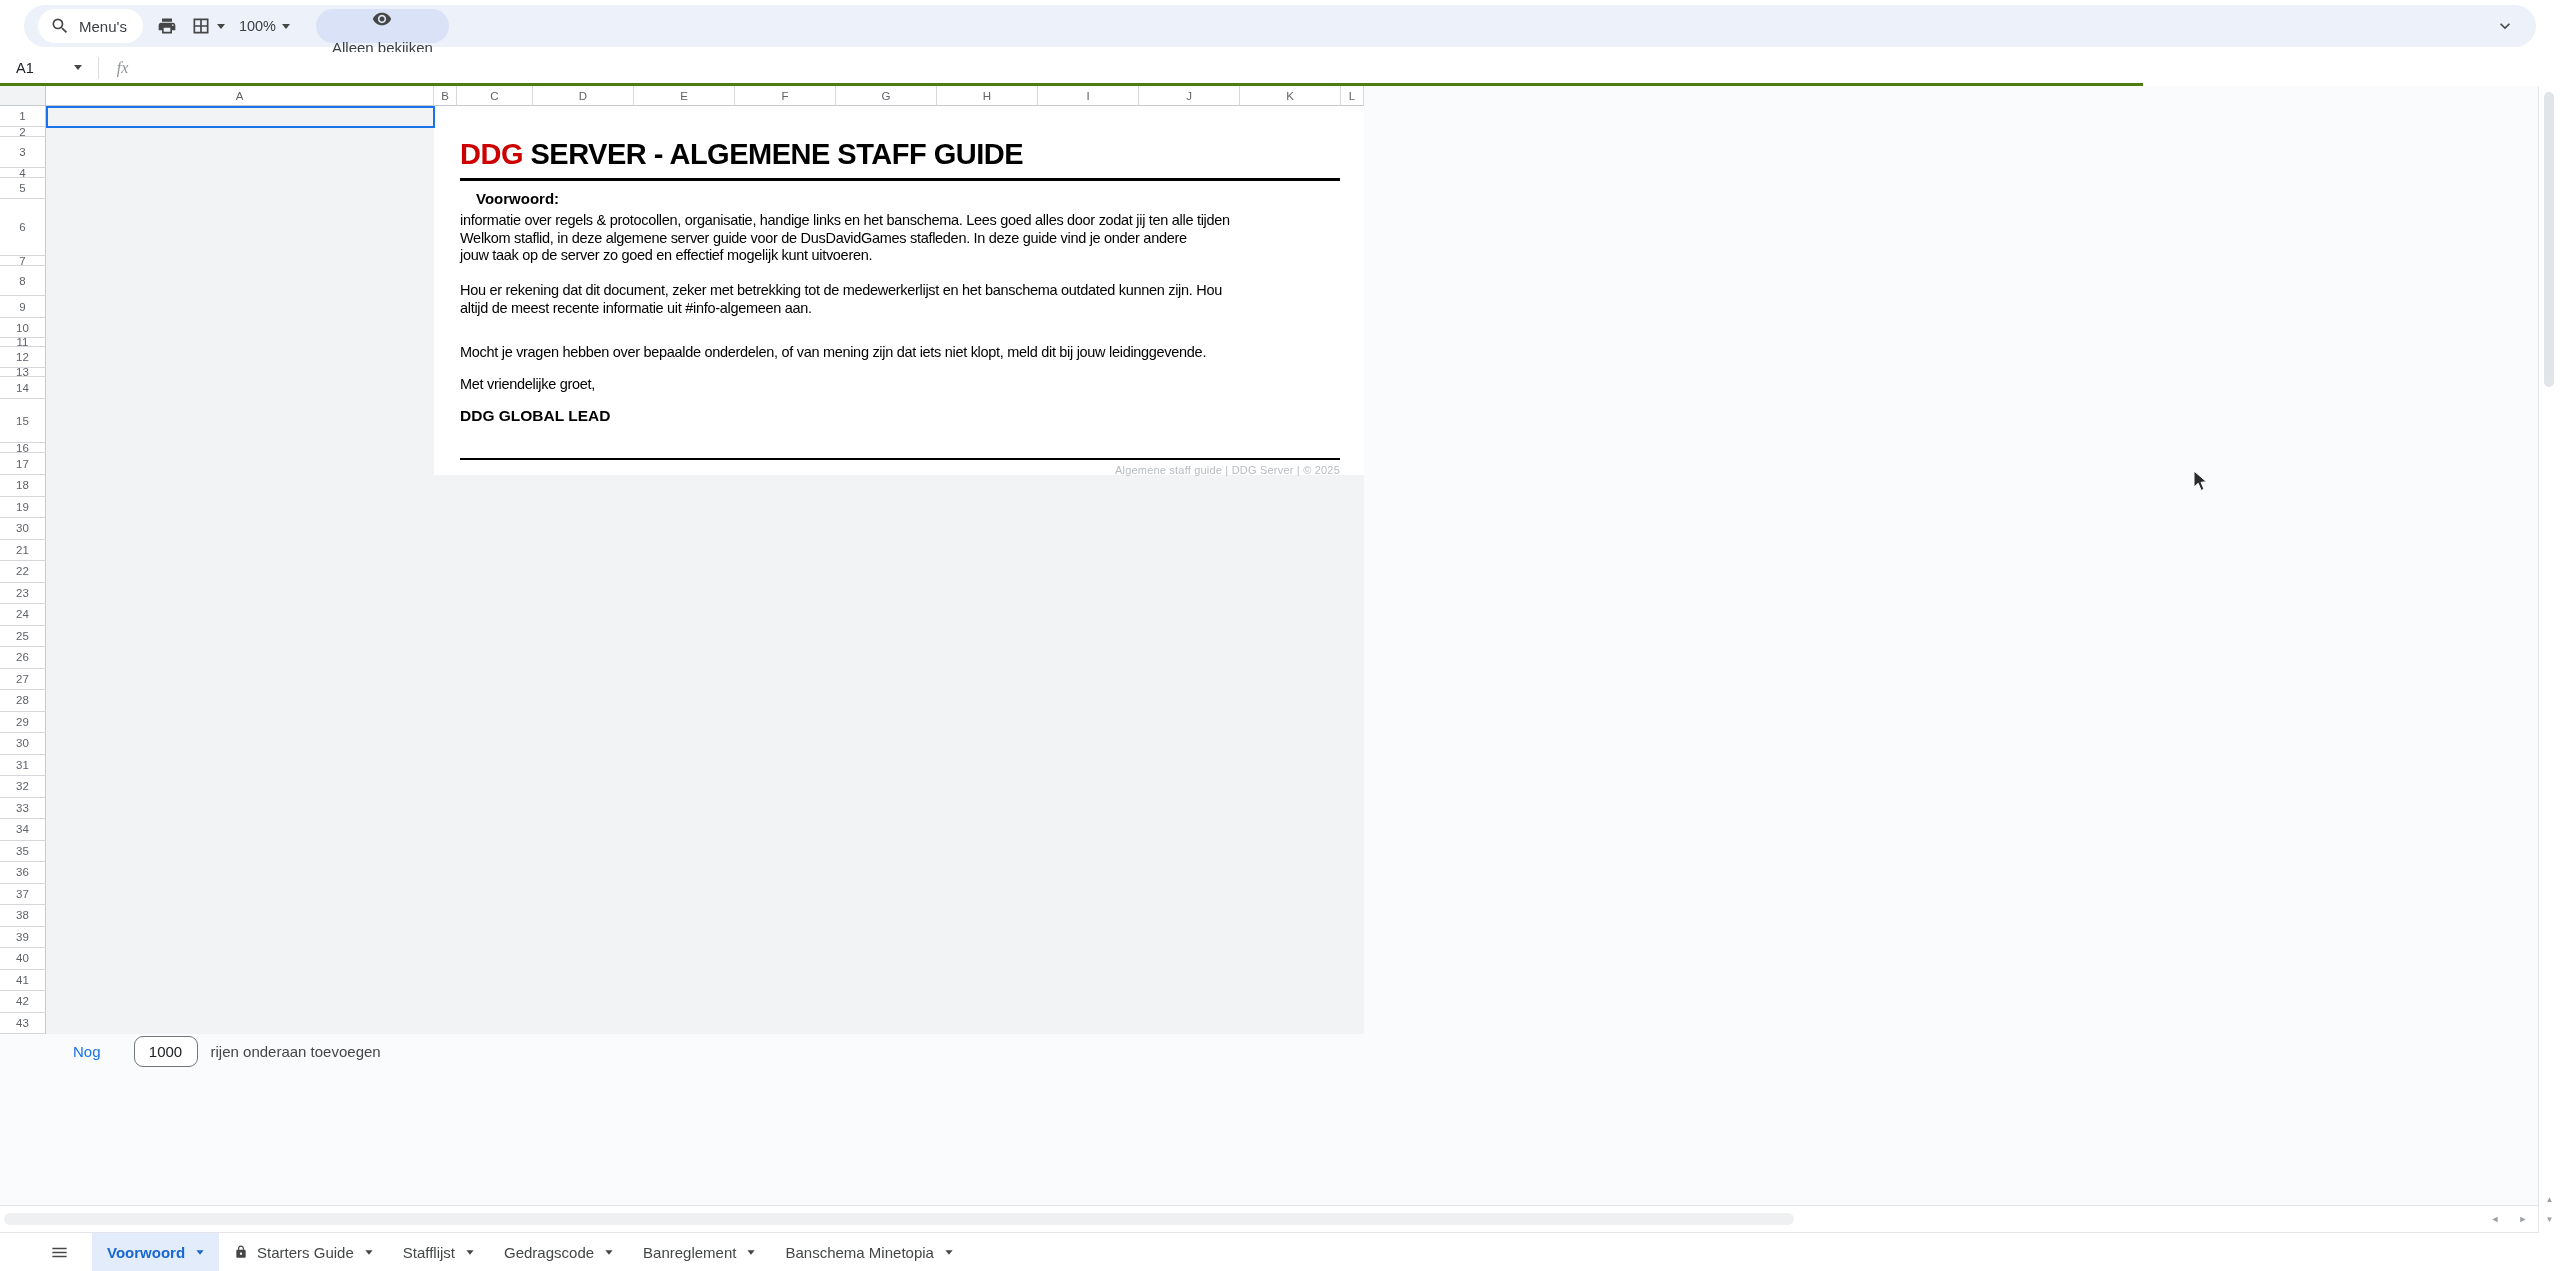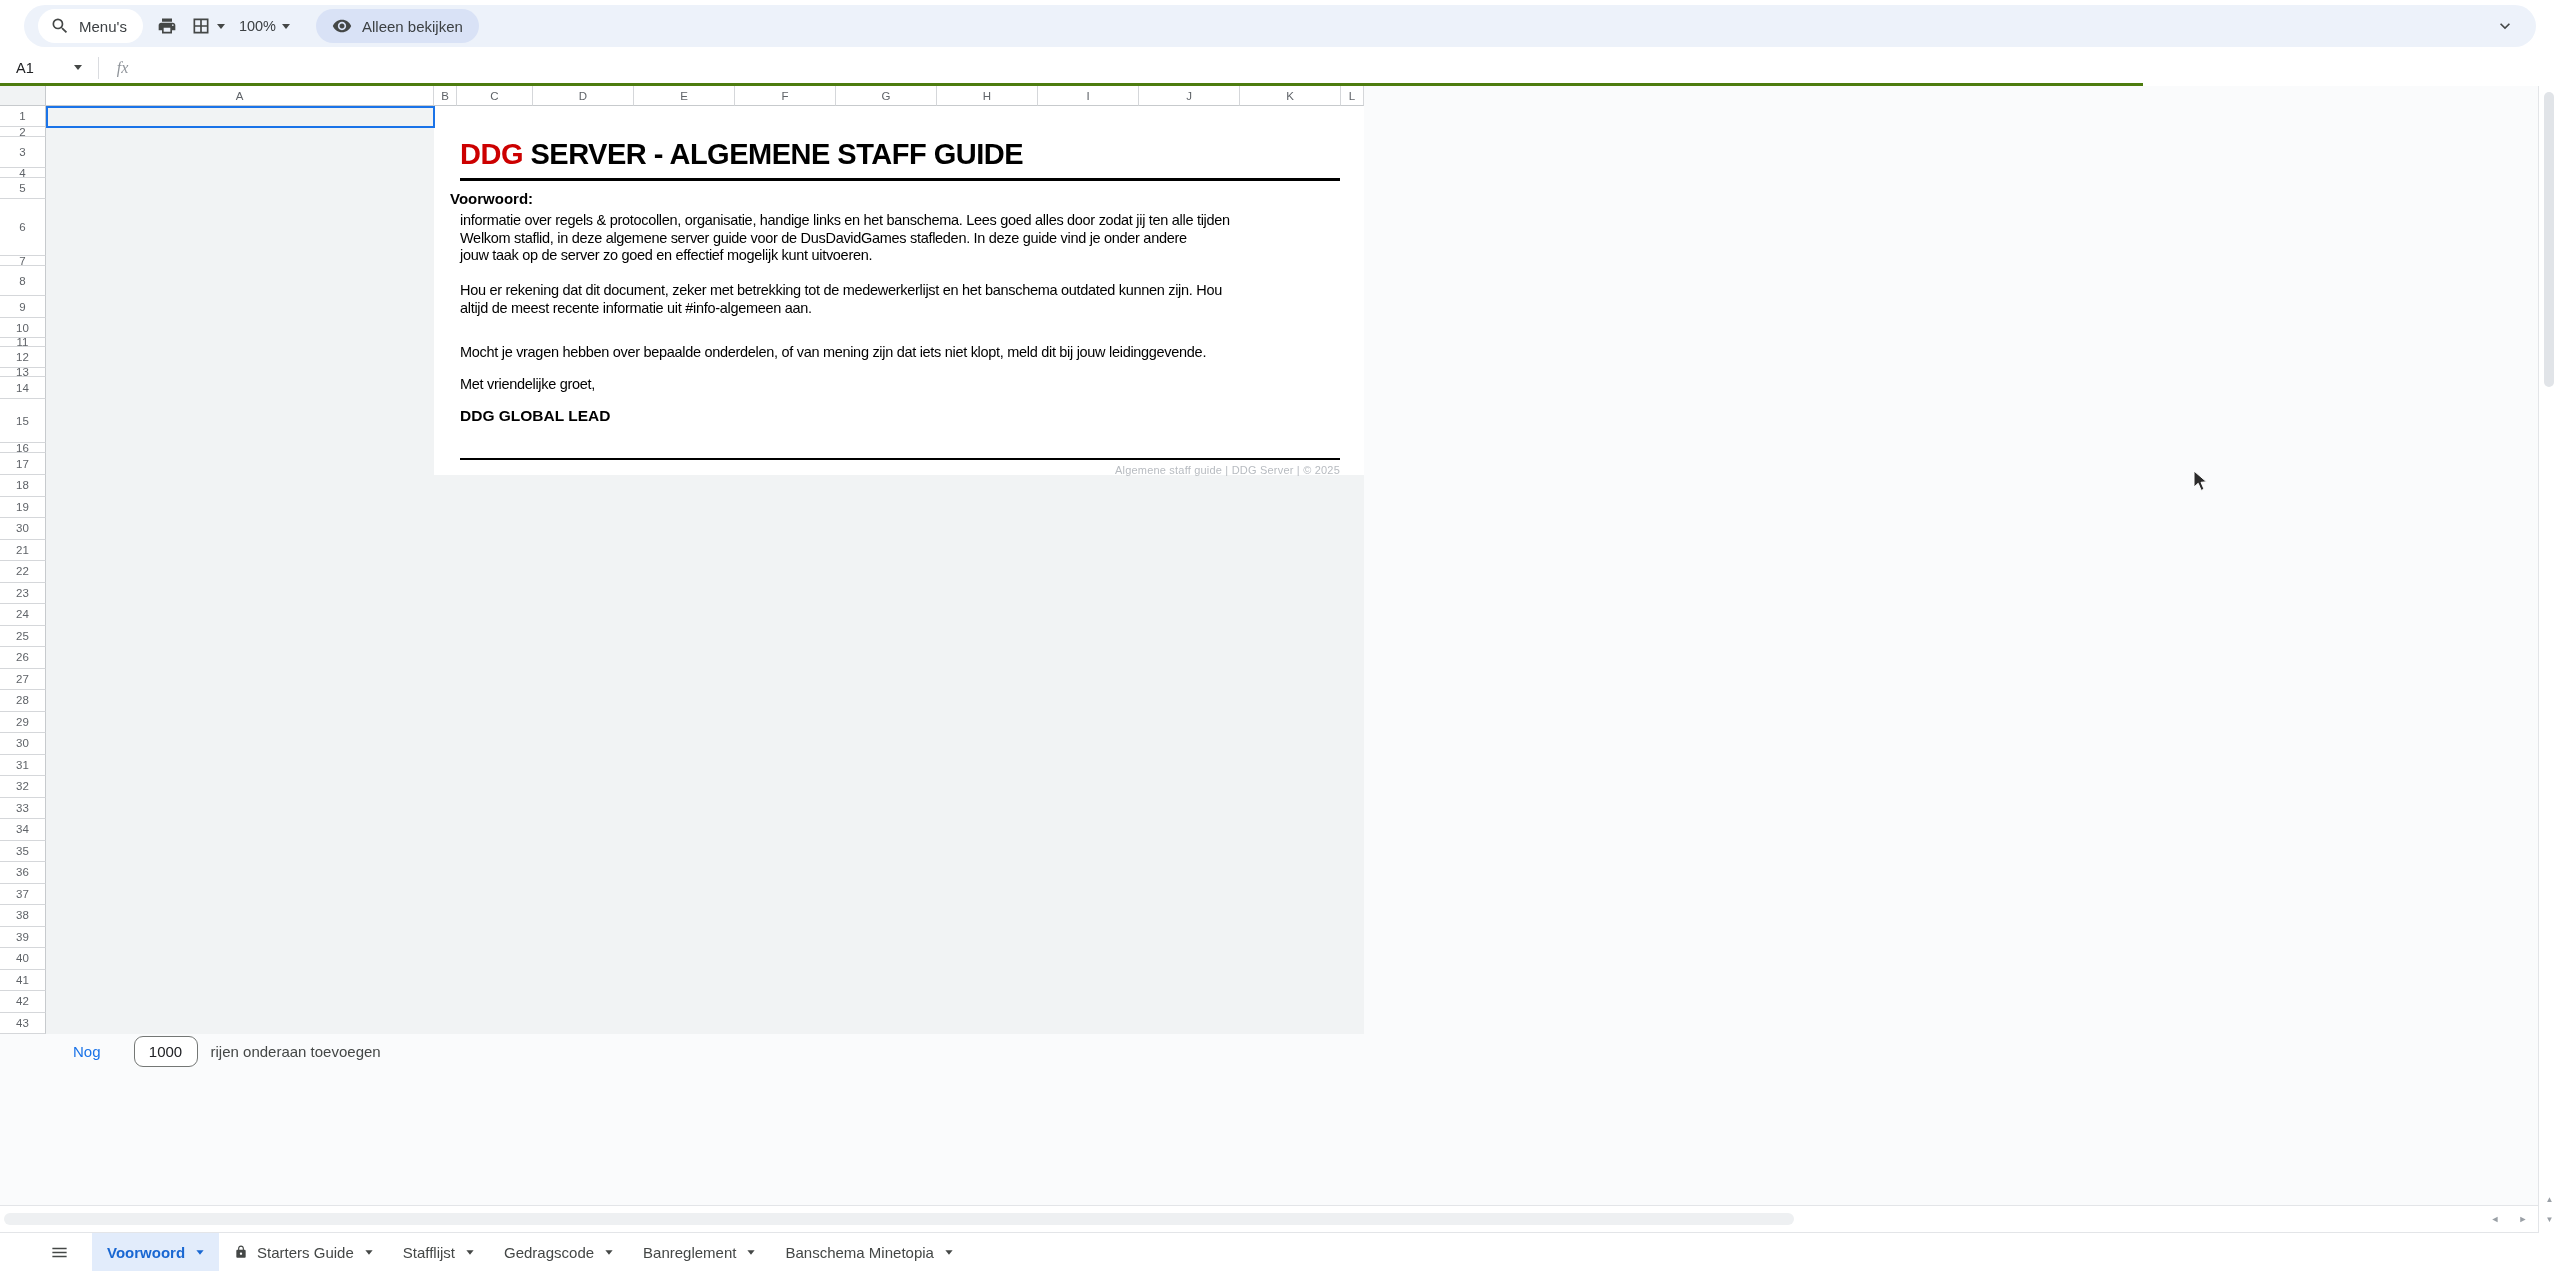--- a/index.html
+++ b/index.html
@@ -19,21 +19,21 @@
     gap:9px;padding:0 16px 0 12px;color:#3c4043;font-size:15px;cursor:pointer;
   }
   .tb-icon{width:20px;height:20px;fill:#444746;flex:0 0 auto;}
   .tb-btn{display:flex;align-items:center;justify-content:center;height:30px;
     margin-left:14px;gap:6px;color:#3c4043;font-size:14.5px;cursor:pointer;}
   .tri{width:0;height:0;border-left:4.5px solid transparent;border-right:4.5px solid transparent;
     border-top:5.5px solid currentColor;display:inline-block;}
   .tri.gray{color:#444746;}
   .view-pill{
     margin-left:26px;background:#d9e2f6;height:34px;border-radius:17px;display:flex;
-    align-items:center;gap:10px;padding:0 16px;font-size:15px;color:#3c4043;font-weight:500;cursor:default;
+    align-items:center;gap:10px;padding:0 16px;font-size:15px;color:#3c4043;font-weight:500;cursor:default;flex-direction:column;
   }
   .tb-spacer{flex:1;}
   .collapse-btn{width:34px;height:34px;display:flex;align-items:center;justify-content:center;cursor:pointer;}
   
   .formula-bar{
     position:absolute;left:0;top:52px;width:2143px;height:34px;background:#fff;
     border-bottom:3px solid #4d7c0f;display:flex;align-items:center;box-sizing:border-box;
   }
   .name-box{display:flex;align-items:center;gap:40px;padding-left:16px;font-size:14.5px;color:#202124;cursor:pointer;}
   .fb-divider{width:1px;height:22px;background:#dadce0;margin-left:16px;}
@@ -46,21 +46,21 @@
   .col-h{height:20px;box-sizing:border-box;border-right:1px solid #d5d7da;border-bottom:1px solid #c7cacd;
     background:#fff;font-size:11.5px;color:#5f6368;display:flex;align-items:center;justify-content:center;cursor:pointer;}
   .row-headers{position:absolute;left:0;top:20px;width:46px;}
   .row-h{box-sizing:border-box;border-right:1px solid #c7cacd;border-bottom:1px solid #d5d7da;background:#fff;
     font-size:11.5px;color:#5f6368;display:flex;align-items:center;justify-content:center;overflow:hidden;cursor:pointer;}
   .cells{position:absolute;left:46px;top:20px;width:1318px;height:928px;background:#f1f3f4;}
   .doc{position:absolute;left:434px;top:20px;width:930px;height:369px;background:#fff;}
   .doc-title{position:absolute;left:26px;top:32px;width:880px;font-size:29px;font-weight:bold;
     letter-spacing:-0.5px;color:#000;padding-bottom:7px;border-bottom:3px solid #000;white-space:nowrap;}
   .doc-title .red{color:#cc0000;}
-  .doc-heading{position:absolute;left:16px;top:84px;font-size:15px;font-weight:bold;color:#000;}
+  .doc-heading{position:absolute;left:42px;top:84px;font-size:15px;font-weight:bold;color:#000;}
   .para{position:absolute;left:26px;width:904px;font-size:14.5px;color:#000;letter-spacing:-0.3px;}
   .para div{line-height:17.5px;white-space:nowrap;}
   .doc-closing{position:absolute;left:26px;top:270px;font-size:14.5px;color:#000;letter-spacing:-0.3px;}
   .doc-signature{position:absolute;left:26px;top:301px;font-size:15.5px;font-weight:bold;color:#000;}
   .doc-footer{position:absolute;left:26px;top:352px;width:880px;border-top:2px solid #000;
     padding-top:4px;text-align:right;font-size:11px;color:#b7bbc0;letter-spacing:0.2px;}
   .selection{position:absolute;left:46px;top:20px;width:389px;height:22px;
     border:2px solid #1a73e8;box-sizing:border-box;}
   
   .add-rows{position:absolute;left:73px;top:1036px;display:flex;align-items:center;}

